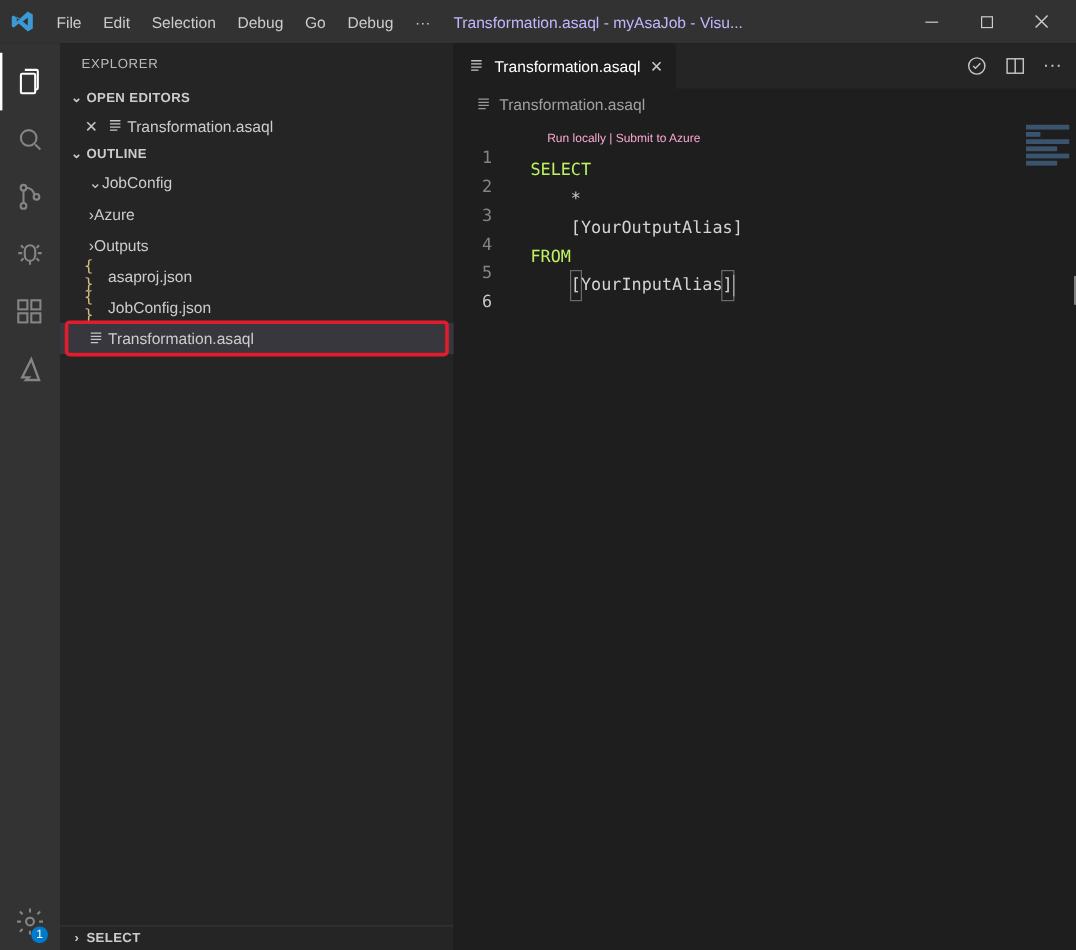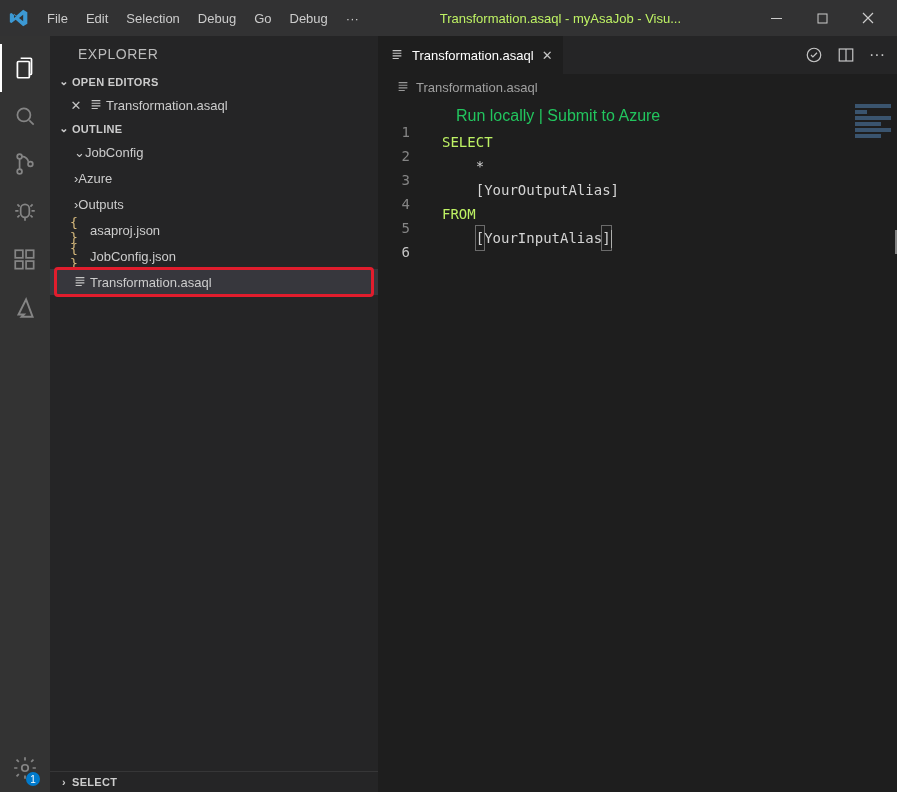--- a/index.html
+++ b/index.html
@@ -25,22 +25,22 @@
   }
   .titlebar .menu {
     display: flex; gap: 0;
   }
   .titlebar .menu span {
     padding: 6px 9px;
     cursor: default;
   }
   .titlebar .ellipsis { padding: 6px 9px; }
   .titlebar .wintitle {
-    flex: 1; text-align: center;
-    color: #bef264;
+    flex: 1; 
+    color: #c4b5fd;
     white-space: nowrap; overflow: hidden; text-overflow: ellipsis;
     padding: 0 10px;
   }
   .winctl { display: flex; }
   .winctl div {
     width: 46px; height: 36px;
     display: flex; align-items:center; justify-content:center;
     color:#cccccc;
   }
   .body { display: flex; height: calc(792px - 36px); }
@@ -70,22 +70,22 @@
   }
 
   .sidebar {
     width: 328px;
     background: #252526;
     display: flex; flex-direction: column;
   }
   .sidebar-header {
     height: 35px;
     display: flex; align-items: center;
-    padding: 0 28px;
-    font-size: 14px;
+    padding: 0 18px;
+    font-size: 11px;
     letter-spacing: 0.5px;
     color: #bbbbbb;
   }
   .section-title {
     display: flex; align-items: center;
     padding: 4px 6px;
     font-size: 11px; font-weight: 700;
     color: #cccccc;
     letter-spacing: .3px;
   }
@@ -158,22 +158,22 @@
   .gutter {
     width:50px;
     padding-top: 2px;
     text-align:right;
     color:#858585;
     font-family: Consolas, monospace;
     font-size: 14px;
   }
   .gutter div { height:24px; padding-right:18px;}
   .codelens {
-    color:#22c55e;
-    font-size:16px;
+    color:#f9a8d4;
+    font-size:10px;
     padding: 2px 0 2px 14px;
     font-family:"Segoe UI",Arial,sans-serif;
   }
   .code {
     flex:1;
     font-family: Consolas, monospace;
     font-size:14px;
     line-height:24px;
     padding-top:2px;
     padding-left: 14px;

